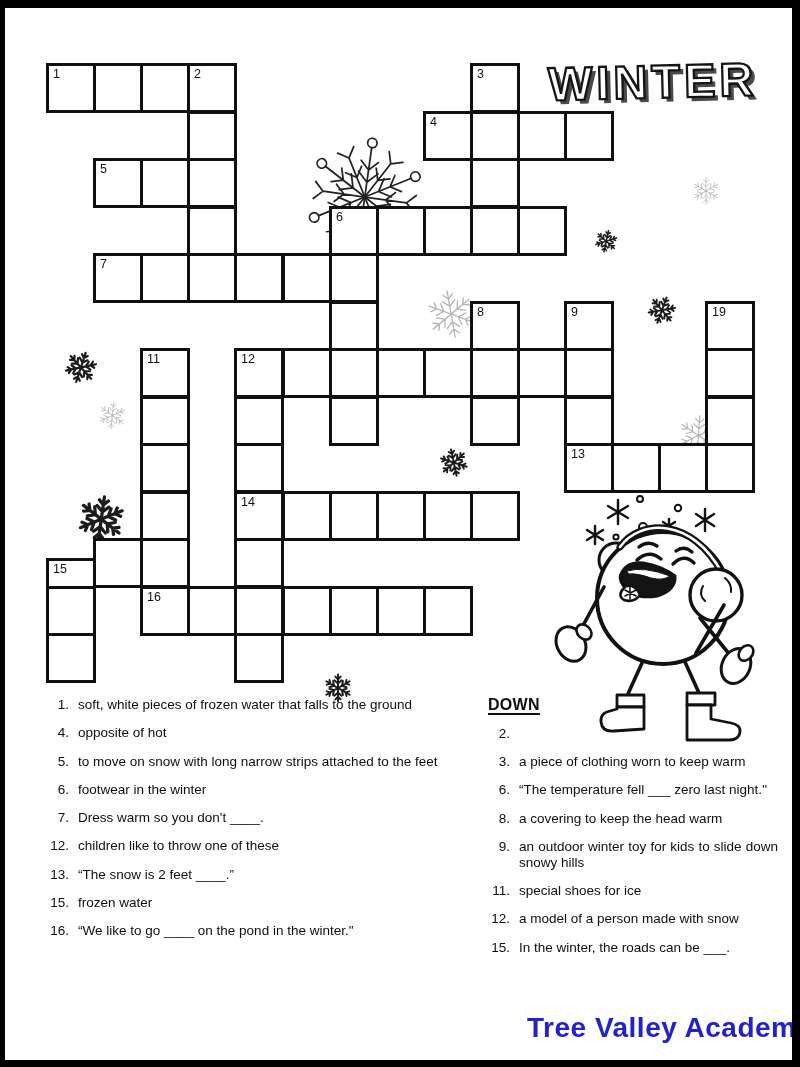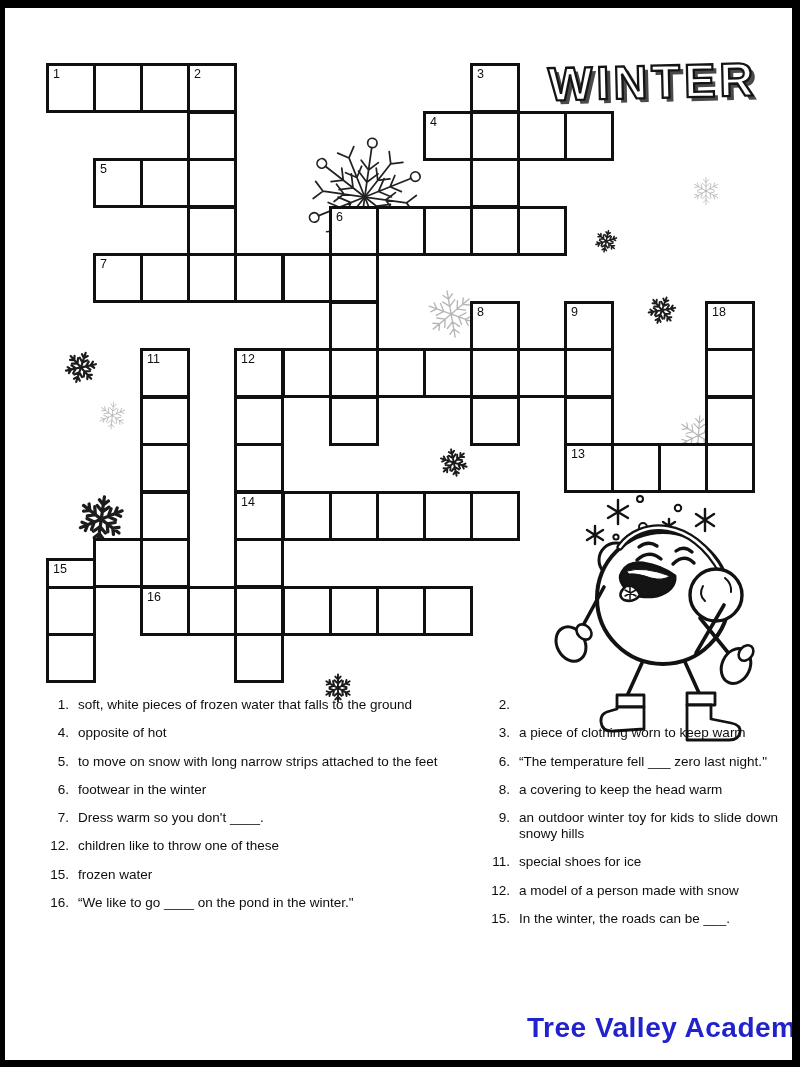--- a/index.html
+++ b/index.html
@@ -183,21 +183,21 @@
       <div class="cell" style="left: 470px; top: 396px;"></div>
       <div class="cell" style="left: 564px; top: 301px;">
         <span class="cnum">9</span>
       </div>
       <div class="cell" style="left: 564px; top: 348px;"></div>
       <div class="cell" style="left: 564px; top: 396px;"></div>
       <div class="cell" style="left: 564px; top: 443px;">
         <span class="cnum">13</span>
       </div>
       <div class="cell" style="left: 705px; top: 301px;">
-        <span class="cnum">18</span>
+        <span class="cnum">19</span>
       </div>
       <div class="cell" style="left: 705px; top: 348px;"></div>
       <div class="cell" style="left: 705px; top: 396px;"></div>
       <div class="cell" style="left: 705px; top: 443px;"></div>
       <div class="cell" style="left: 140px; top: 348px;">
         <span class="cnum">11</span>
       </div>
       <div class="cell" style="left: 140px; top: 396px;"></div>
       <div class="cell" style="left: 140px; top: 443px;"></div>
       <div class="cell" style="left: 140px; top: 491px;"></div>
@@ -299,31 +299,36 @@
         </li>
         <li>
           <span class="n">7.</span>
           <span class="t">Dress warm so you don't ____.</span>
         </li>
         <li>
           <span class="n">12.</span>
           <span class="t">children like to throw one of these</span>
         </li>
         <li>
+          <span class="n">13.</span>
+          <span class="t">“The snow is 2 feet ____.”</span>
+        </li>
+        <li>
           <span class="n">15.</span>
           <span class="t">frozen water</span>
         </li>
         <li>
           <span class="n">16.</span>
           <span class="t">“We like to go ____ on the pond in the winter."</span>
         </li>
       </ul>
   </div>
 
   <div class="clues" id="down">
+    <h3>DOWN</h3>
     <ul>
         <li>
           <span class="n">2.</span>
         </li>
         <li>
           <span class="n">3.</span>
           <span class="t">a piece of clothing worn to keep warm</span>
         </li>
         <li>
           <span class="n">6.</span>

